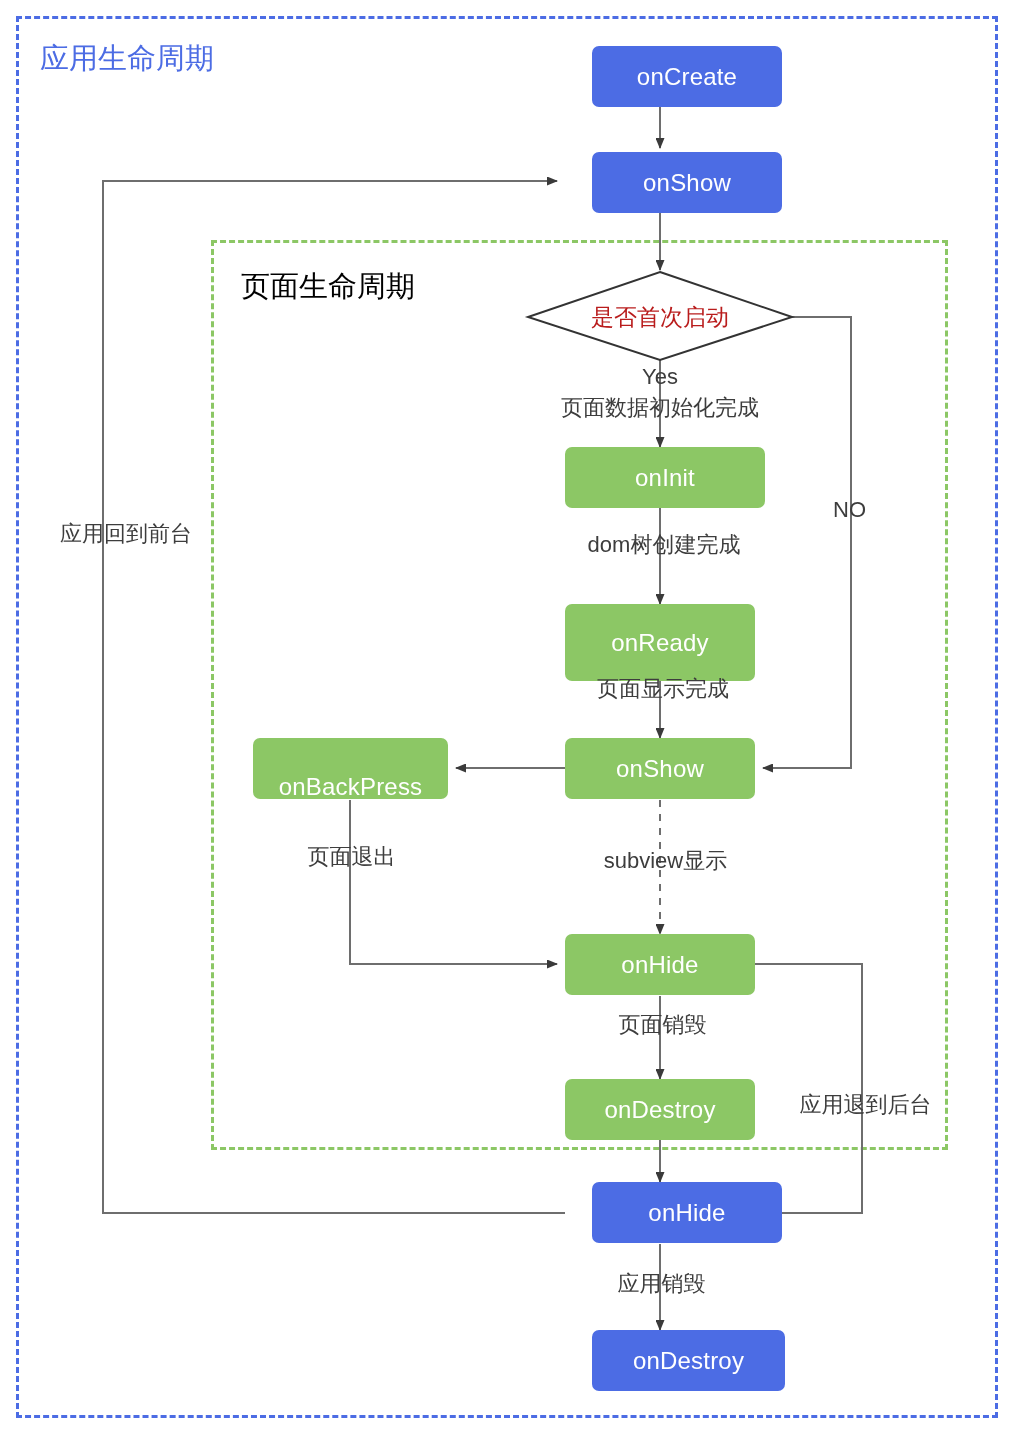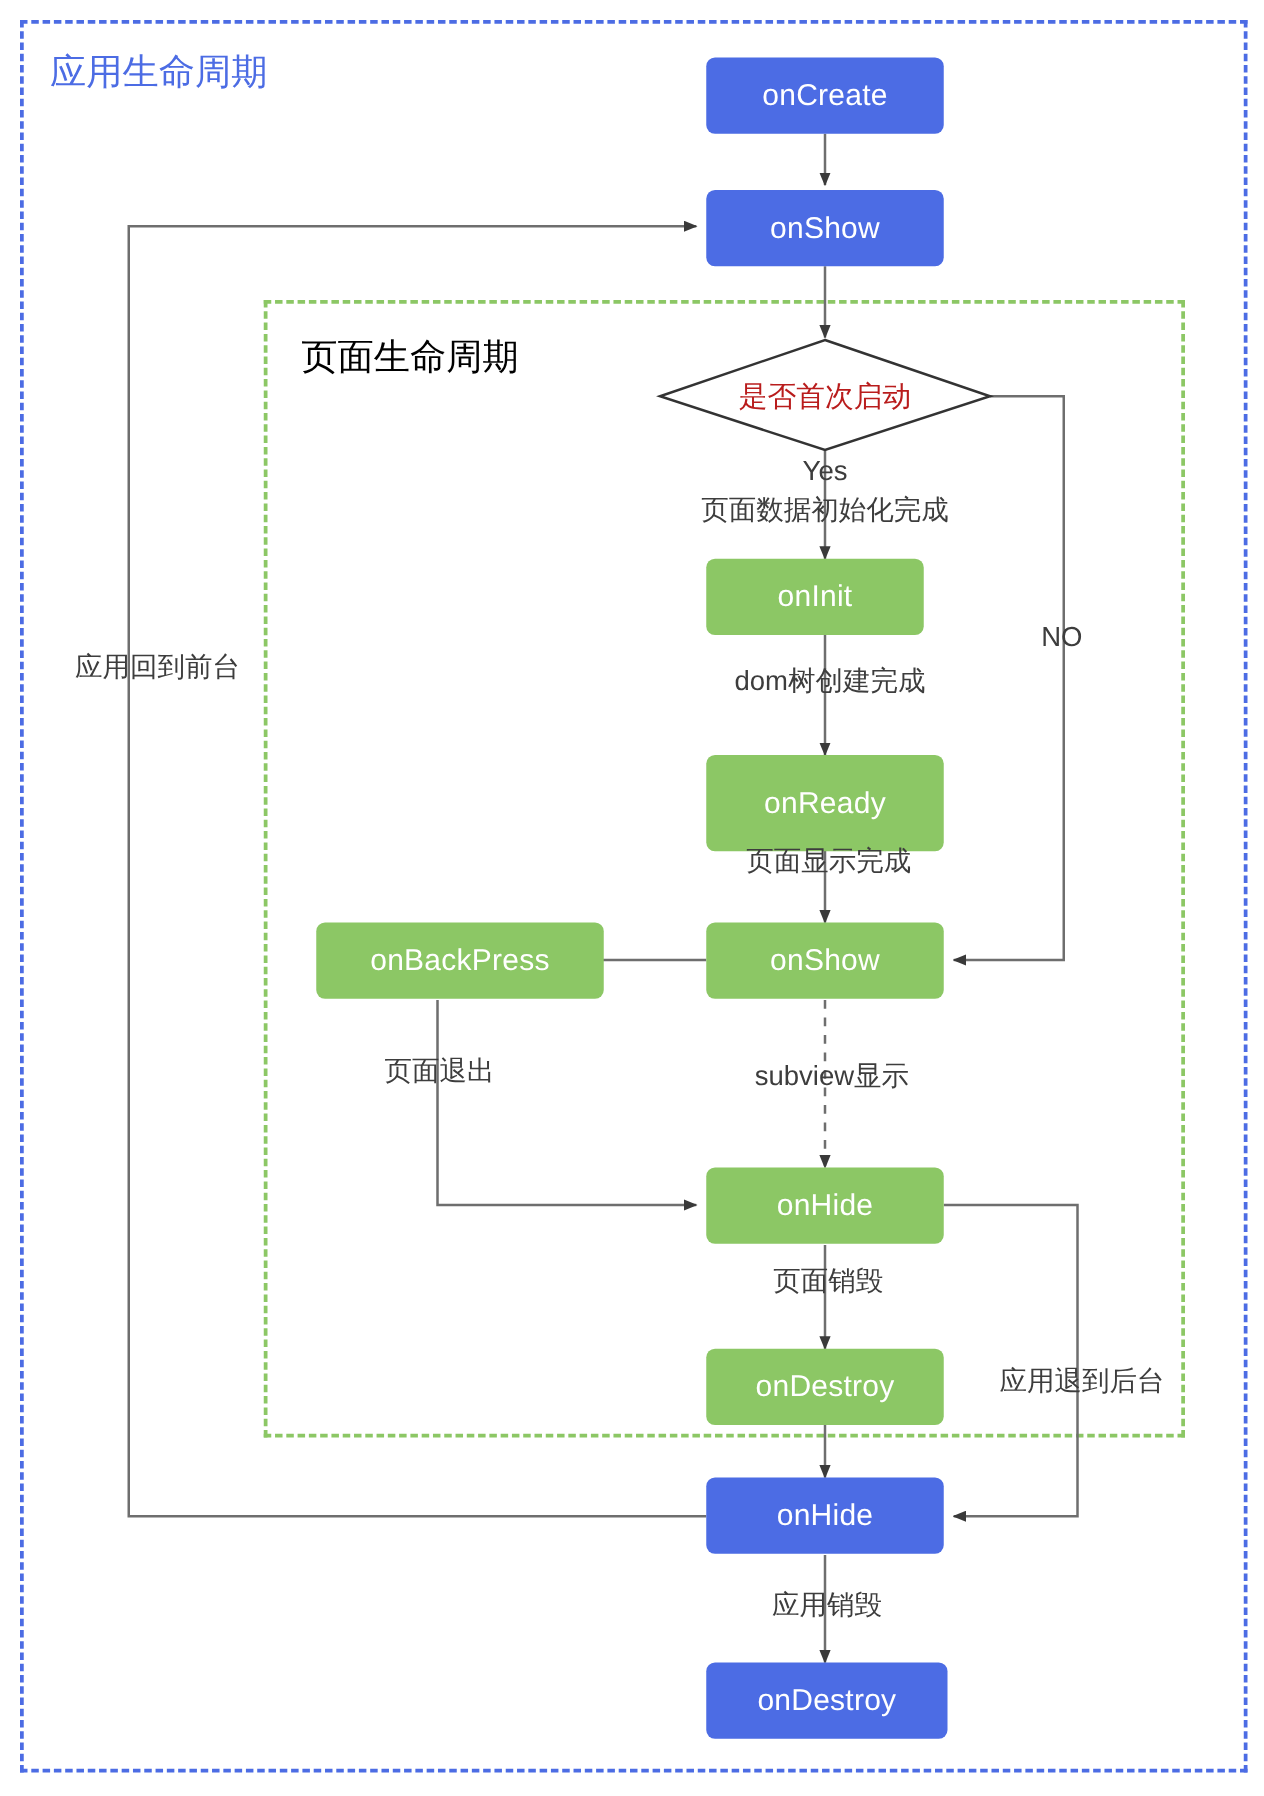--- a/index.html
+++ b/index.html
@@ -31,21 +31,21 @@
     border-radius: 7px;
     display: flex;
     align-items: center;
     justify-content: center;
     color: #ffffff;
     font-size: 24px;
     letter-spacing: 0.2px;
     line-height: 1;
     white-space: nowrap;
   }
-  .node-app { background: #4c6ce4; }
+  .node-app { background: #4c6ce4; margin-left: 27px; }
   .node-page { background: #8cc765; }
   .grp-title {
     position: absolute;
     font-size: 29px;
     line-height: 1;
     white-space: nowrap;
     font-weight: 400;
   }
   .grp-title-app { color: #4c6ce4; }
   .grp-title-page { color: #000000; }
@@ -130,33 +130,33 @@
   <div class="node node-app" style="left:565px; top:46px; width:190px; height:61px;">
     <span>onCreate</span>
   </div>
 
   <div class="node node-app" style="left:565px; top:152px; width:190px; height:61px;">
     <span>onShow</span>
   </div>
 
   <div class="diamond-label" style="left:528px; top:306px; width:264px; text-align:center;">是否首次启动</div>
 
-  <div class="node node-page" style="left:565px; top:447px; width:174px; height:61px;">
+  <div class="node node-page" style="left:565px; top:447px; width:200px; height:61px;">
     <span>onInit</span>
   </div>
 
   <div class="node node-page" style="left:565px; top:604px; width:190px; height:77px;">
     <span>onReady</span>
   </div>
 
   <div class="node node-page" style="left:565px; top:738px; width:190px; height:61px;">
     <span>onShow</span>
   </div>
 
-  <div class="node node-page" style="left:253px; top:738px; width:230px; height:61px;">
+  <div class="node node-page" style="left:253px; top:738px; width:195px; height:61px;align-items:flex-end;">
     <span>onBackPress</span>
   </div>
 
   <div class="node node-page" style="left:565px; top:934px; width:190px; height:61px;">
     <span>onHide</span>
   </div>
 
   <div class="node node-page" style="left:565px; top:1079px; width:190px; height:61px;">
     <span>onDestroy</span>
   </div>

